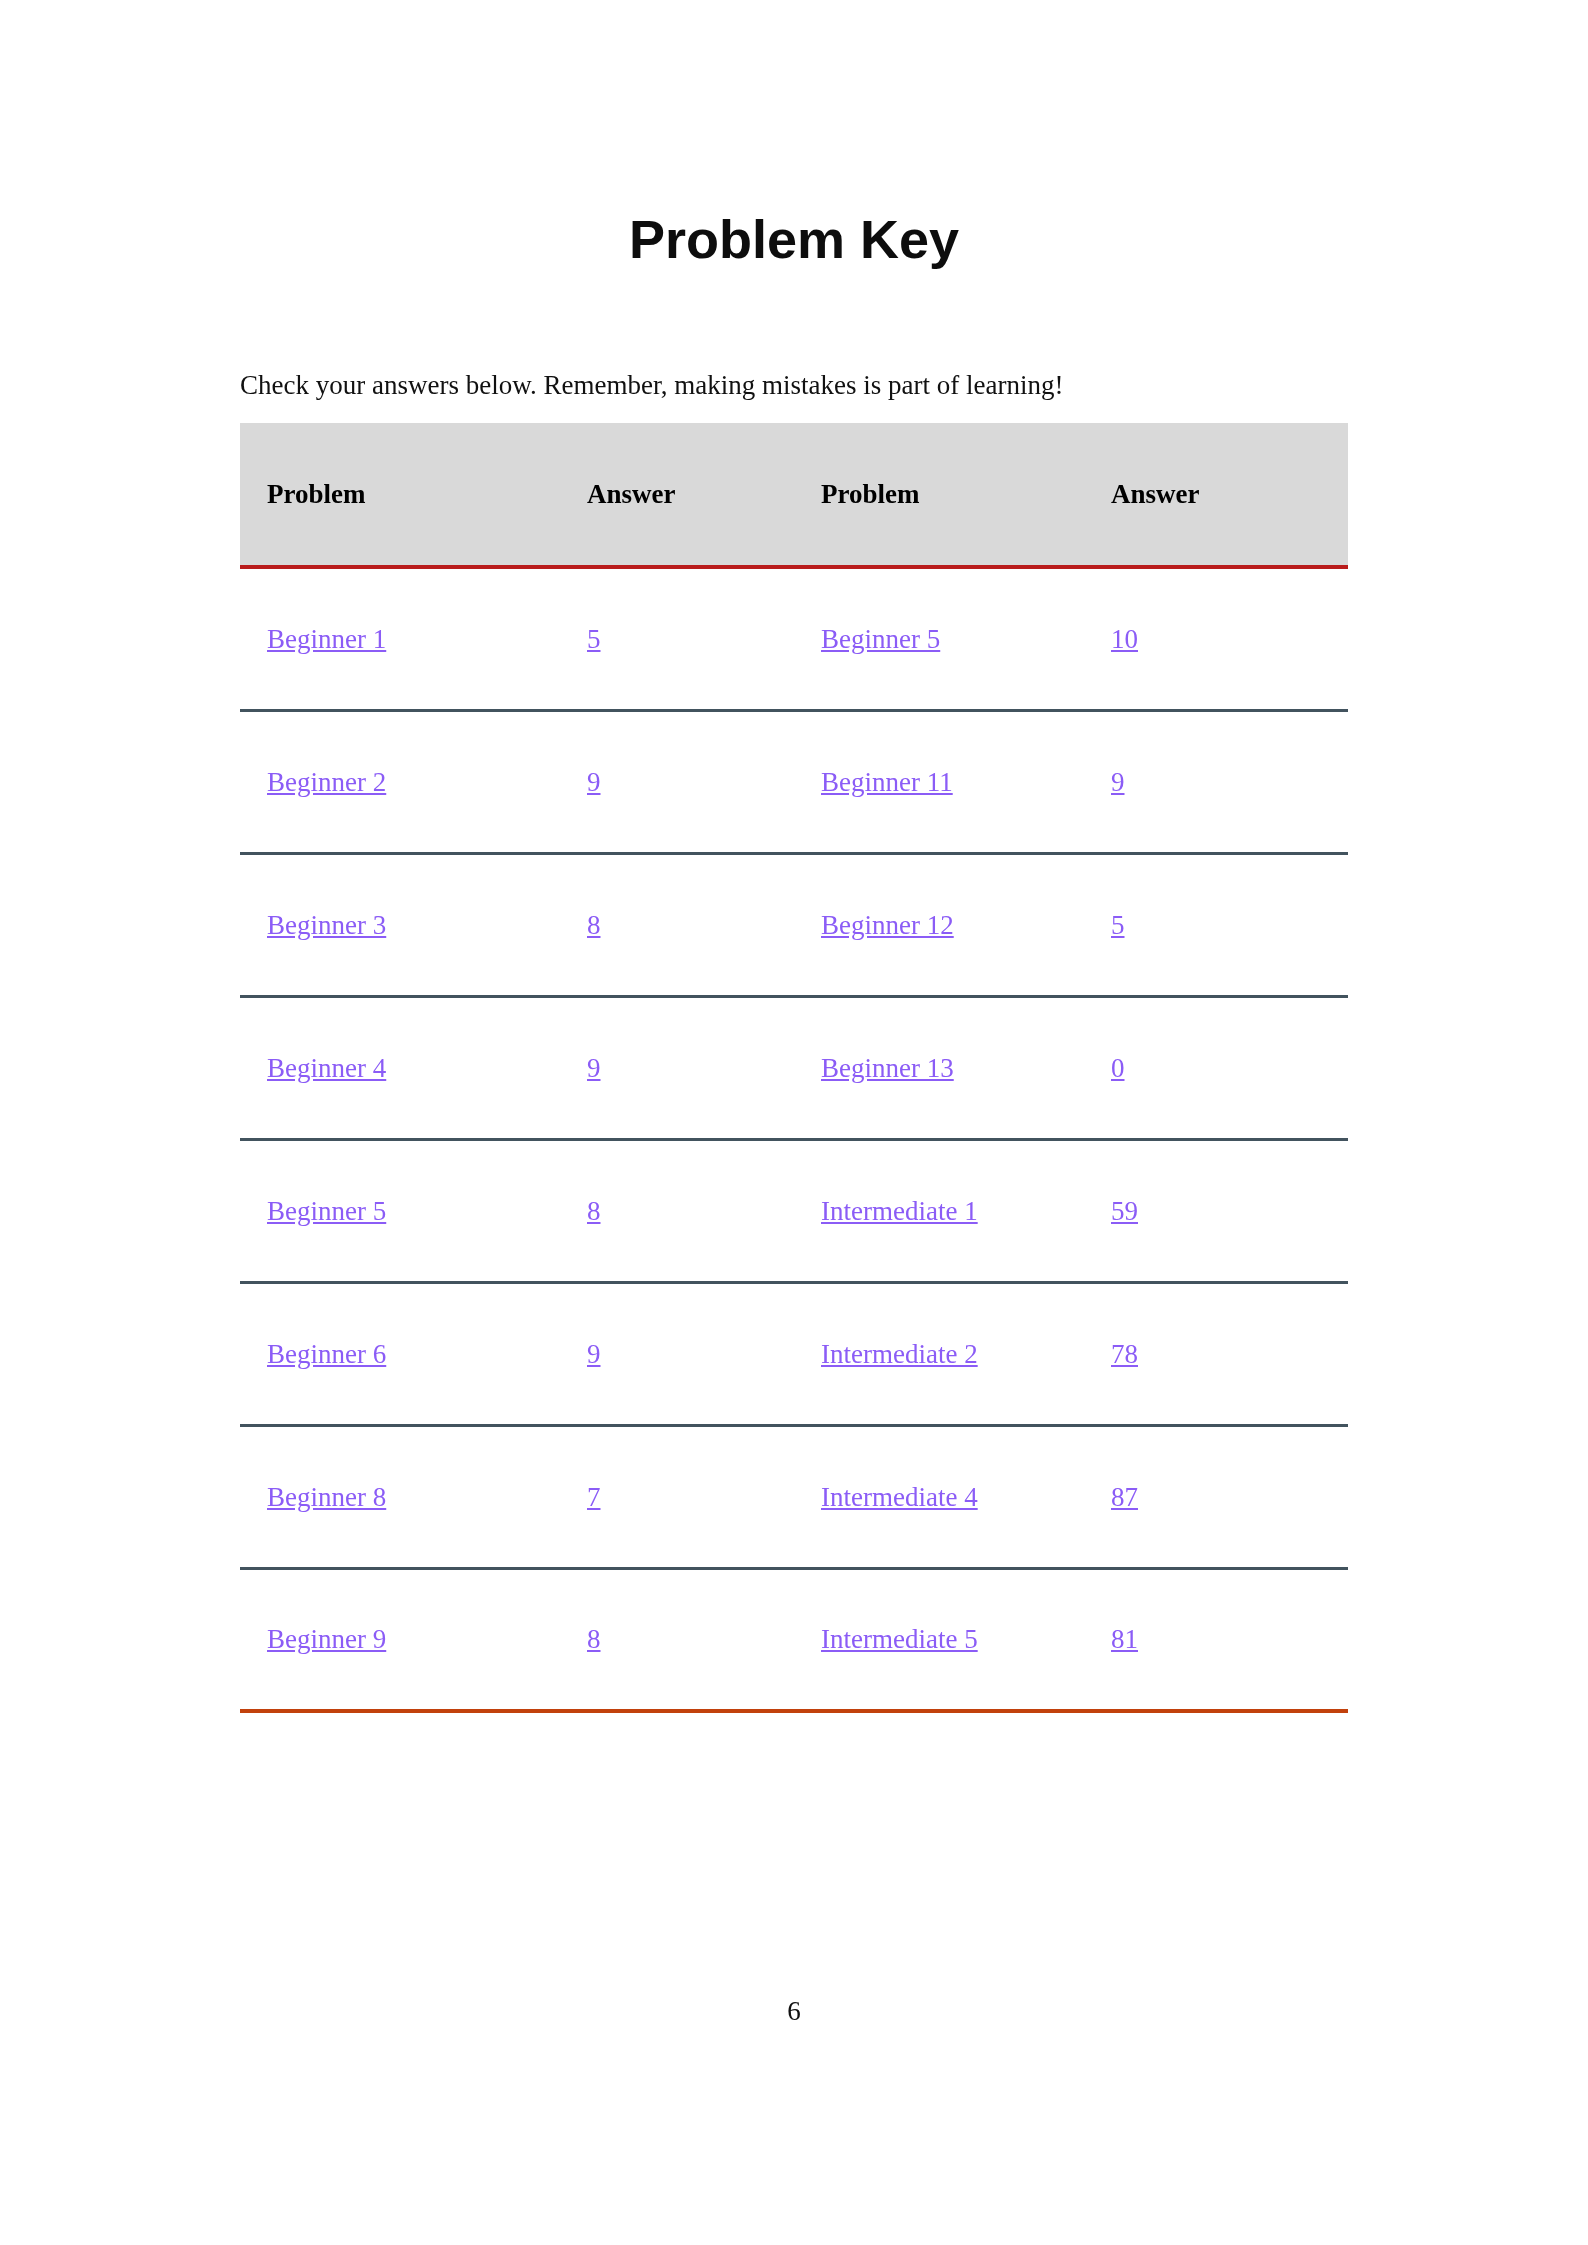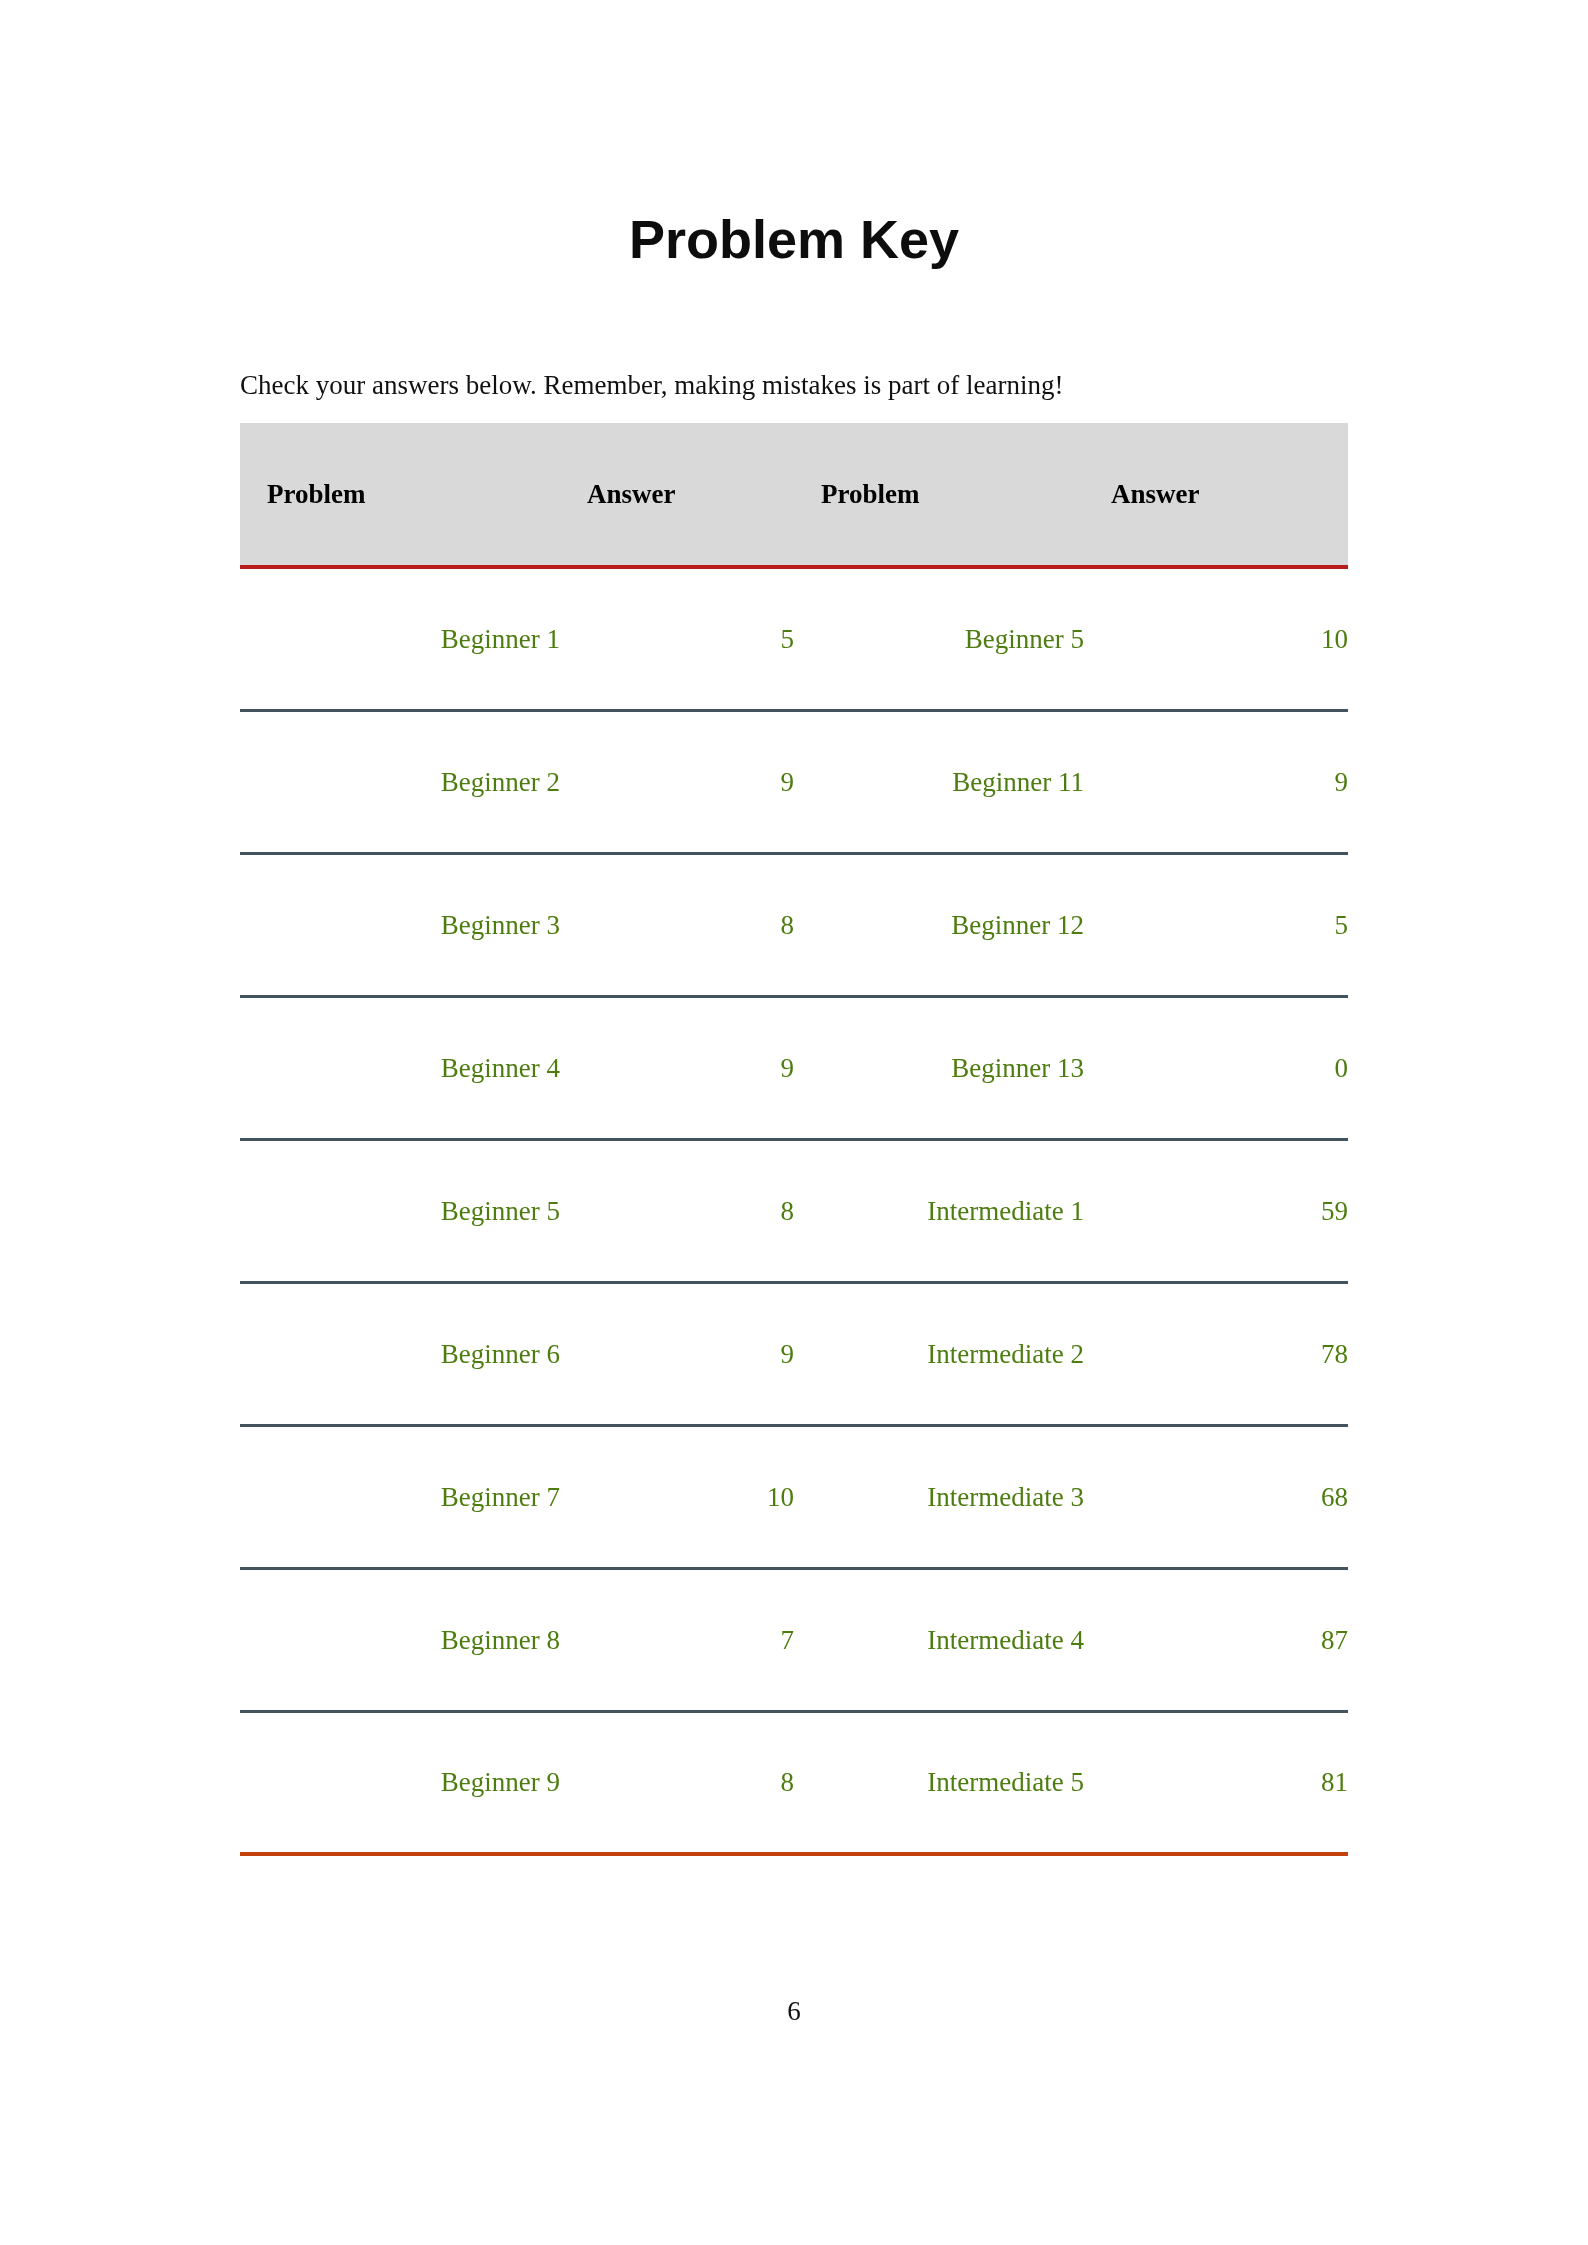--- a/index.html
+++ b/index.html
@@ -81,28 +81,29 @@
     border: none;
     border-bottom: 4px solid #b91c1c;
     box-sizing: border-box;
   }
 
   .answer-table tbody td {
     font-family: "Liberation Serif", "DejaVu Serif", serif;
     font-weight: normal;
     font-size: 27px;
     line-height: 32px;
-    text-align: right;
-    color: #4d7c0f;
+    text-align: left;
+    color: #8b5cf6;
     padding: 0 0 0 27px;
     height: 143px;
     vertical-align: middle;
     border: none;
     border-bottom: 3px solid #42535e;
     box-sizing: border-box;
+    text-decoration: underline;
   }
 
   .answer-table tbody tr:last-child td {
     border-bottom: 4px solid #c2410c;
   }
 
   
   .page-number {
     position: absolute;
     left: 0;
@@ -170,26 +171,20 @@
         <td>Intermediate 1</td>
         <td>59</td>
       </tr>
       <tr>
         <td>Beginner 6</td>
         <td>9</td>
         <td>Intermediate 2</td>
         <td>78</td>
       </tr>
       <tr>
-        <td>Beginner 7</td>
-        <td>10</td>
-        <td>Intermediate 3</td>
-        <td>68</td>
-      </tr>
-      <tr>
         <td>Beginner 8</td>
         <td>7</td>
         <td>Intermediate 4</td>
         <td>87</td>
       </tr>
       <tr>
         <td>Beginner 9</td>
         <td>8</td>
         <td>Intermediate 5</td>
         <td>81</td>

